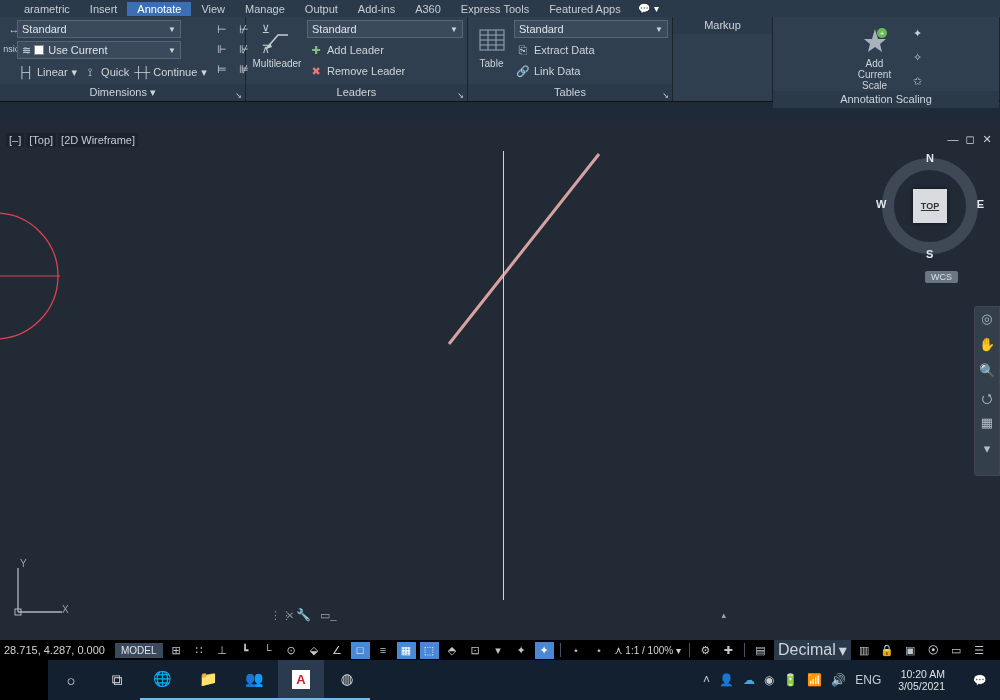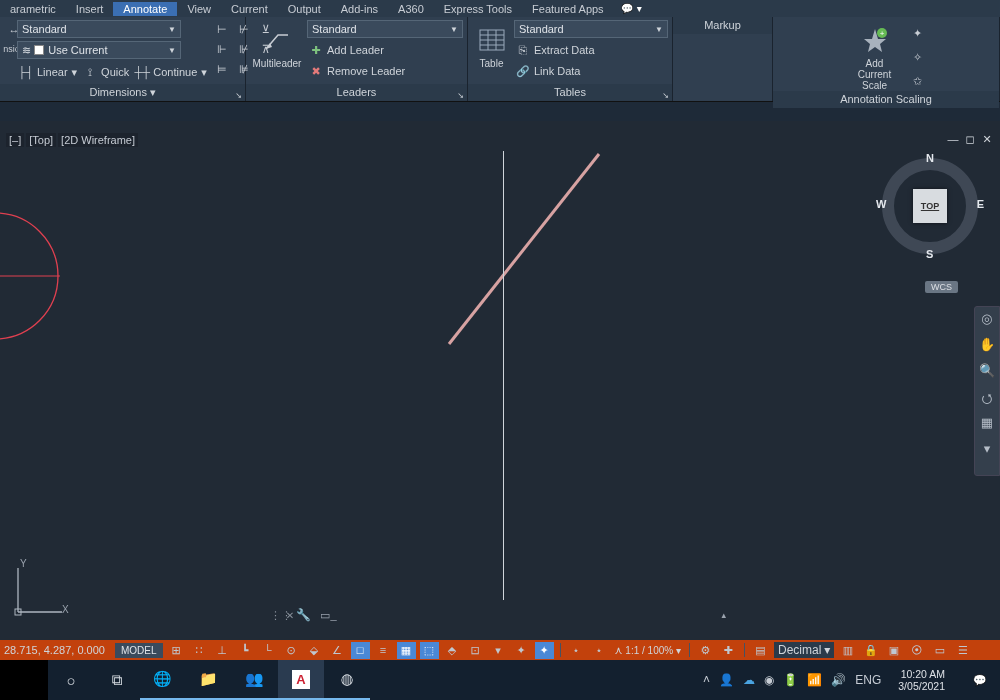--- a/index.html
+++ b/index.html
@@ -1,19 +1,19 @@
 <!DOCTYPE html>
 <html><head>
 <meta charset="utf-8">
 <style>
   * { margin: 0; padding: 0; box-sizing: border-box; font-family: "Segoe UI", Arial, sans-serif; }
   body { background: #1e2a38; width: 1000px; height: 700px; overflow: hidden; color: #d0d5dc; font-size: 11px; position: relative; }
 
   
-  .menubar { height: 17px; background: #2b3a4a; display: flex; align-items: center; padding-left: 0; }
+  .menubar { height: 17px; background: #2b3a4a; display: flex; align-items: center; padding-left: 14px; }
   .menubar .mi { padding: 1px 10px; color: #c8cdd4; font-size: 11px; cursor: pointer; }
   .menubar .mi.active { background: #3b6fb3; color: #fff; }
   .menubar .spot { margin-left: 8px; color: #fff; font-size: 10px; }
 
   
   .ribbon { height: 85px; background: #303f50; display: flex; border-bottom: 1px solid #111; }
   .panel { border-right: 1px solid #1a232e; display: flex; flex-direction: column; }
   .panel .body { flex: 1; display: flex; align-items: flex-start; padding: 3px 4px 0 4px; gap: 3px; }
   .panel .title { height: 17px; line-height: 17px; text-align: center; color: #cfd4da; font-size: 11px; background: #2b3a4a; position: relative; }
   .panel .title .arrow { position: absolute; right: 3px; top: 3px; font-size: 8px; color: #cfd4da; }
@@ -39,21 +39,21 @@
   .vp-ctrls { position: absolute; right: 6px; top: 12px; display:flex; gap:3px; }
   .vp-ctrls .wc { width: 14px; height: 12px; color: #cfd4da; font-size: 11px; cursor: pointer; text-align:center;}
 
   
   .viewcube { position: absolute; right: 20px; top: 35px; width: 100px; height: 100px; }
   .ring { position: absolute; left: 2px; top: 2px; width: 96px; height: 96px; border: 12px solid rgba(120,130,145,0.35); border-radius: 50%; }
   .cubeface { position: absolute; left: 33px; top: 33px; width: 34px; height: 34px; background: #d8dce0; color: #333; font-size: 9px; font-weight: bold; display:flex; align-items:center; justify-content:center; box-shadow: 0 0 4px rgba(0,0,0,0.6); text-decoration: underline;}
   .dir { position: absolute; font-size: 11px; color: #e5e9ee; font-weight: bold; }
   .dir.n { left: 46px; top: -4px; } .dir.s { left: 46px; bottom: -4px; }
   .dir.e { right: -4px; top: 42px; } .dir.w { left: -4px; top: 42px; }
-  .wcs { position: absolute; right: 42px; top: 160px; background: #6a7684; color: #dcdfe4; padding: 1px 6px; font-size: 9px; border-radius: 2px;}
+  .wcs { position: absolute; right: 42px; top: 150px; background: #6a7684; color: #dcdfe4; padding: 1px 6px; font-size: 9px; border-radius: 2px;}
 
   .navbar { position: absolute; right: 0px; top: 185px; width: 26px; height: 170px; background: rgba(70,80,95,0.55); border: 1px solid #445; border-radius: 3px 0 0 3px; display:flex; flex-direction:column; align-items:center; padding-top:4px; gap:8px;}
   .navbar .nb { width: 18px; height: 18px; color: #b5bdc7; font-size: 13px; text-align:center; cursor:pointer;}
 
   
   .ucs { position: absolute; left: 10px; bottom: 18px; }
   .ucs-lbl { position:absolute; font-size: 10px; color: #9aa2ad; }
 
   
   .cmdbar { position: absolute; left: 270px; bottom: 15px; width: 460px; height: 20px; display: flex; align-items:center;}
@@ -65,28 +65,28 @@
   .cmdbar .recent { position: absolute; right: 4px; top: 5px; color:#9ba3ae; font-size:9px; cursor:pointer;}
 
   
   .cross-v { position: absolute; left: 503px; top: 30px; width: 1px; bottom: 40px; background: #cfd4da; }
 
   
   .redline { position:absolute; left:449px; top:33px; width:160px; height:200px; }
   .redcircle { position:absolute; left:-70px; top:90px; width:130px; height:130px; }
 
   
-  .statusbar { position: absolute; left:0; right:0; bottom: 40px; height: 20px; background: #c2410c; display:flex; align-items:center; padding: 0 4px; gap: 4px;}
+  .statusbar { position: absolute; left:0; right:0; bottom: 40px; height: 20px; background: #000000; display:flex; align-items:center; padding: 0 4px; gap: 4px;}
   .statusbar .coords { color:#cfd4da; font-size: 11px; padding-right: 6px;}
   .statusbar .mtab { background:#3a4a5c; padding: 2px 6px; font-size: 10px; color:#e0e4e9; cursor:pointer;}
   .sb-btn { width: 19px; height: 17px; display:flex; align-items:center; justify-content:center; color:#bfc7d0; font-size:11px; cursor:pointer; position:relative;}
   .sb-btn.on { background:#4a88d6; color:#fff; }
   .sb-sep { width: 1px; height: 14px; background: #445263; margin: 0 2px;}
   .sb-text { color:#cfd4da; font-size: 10px; padding: 0 2px;}
-  .sb-combo { background:#2b3a4a; color:#cfd4da; font-size:12px; padding: 1px 4px; display:flex; align-items:center; gap:3px; cursor:pointer;}
+  .sb-combo { background:#2b3a4a; color:#cfd4da; font-size:16px; padding: 1px 4px; display:flex; align-items:center; gap:3px; cursor:pointer;}
 
   
   .taskbar { position: absolute; left:0; right:0; bottom:0; height: 40px; background: #13202f; display:flex; align-items:center;}
   .taskbar .blank { width: 48px; height: 100%; background: #000;}
   .taskbar .tb { width: 46px; height: 100%; display:flex; align-items:center; justify-content:center; color:#d5dae0; font-size:15px; cursor:pointer;}
   .taskbar .tb.running { border-bottom: 2px solid #76b9ed;}
   .taskbar .tb.active { background:#2a3b50; border-bottom: 2px solid #76b9ed;}
   .tray { margin-left:auto; display:flex; align-items:center; height:100%; gap:9px; padding-right:2px;}
   .tray .ti { color:#c6ccd4; font-size:12px; cursor:pointer;}
   .clock { color:#dde1e6; font-size: 10.5px; text-align:right; line-height: 12px; padding: 0 8px;}
@@ -95,21 +95,21 @@
   svg { overflow: visible; }
 </style>
 </head>
 <body>
 
 <div class="menubar">
   <span class="mi">arametric</span>
   <span class="mi">Insert</span>
   <span class="mi active">Annotate</span>
   <span class="mi">View</span>
-  <span class="mi">Current</span>
+  <span class="mi">Manage</span>
   <span class="mi">Output</span>
   <span class="mi">Add-ins</span>
   <span class="mi">A360</span>
   <span class="mi">Express Tools</span>
   <span class="mi">Featured Apps</span>
   <span class="spot">💬 ▾</span>
 </div>
 
 <div class="ribbon">
 

